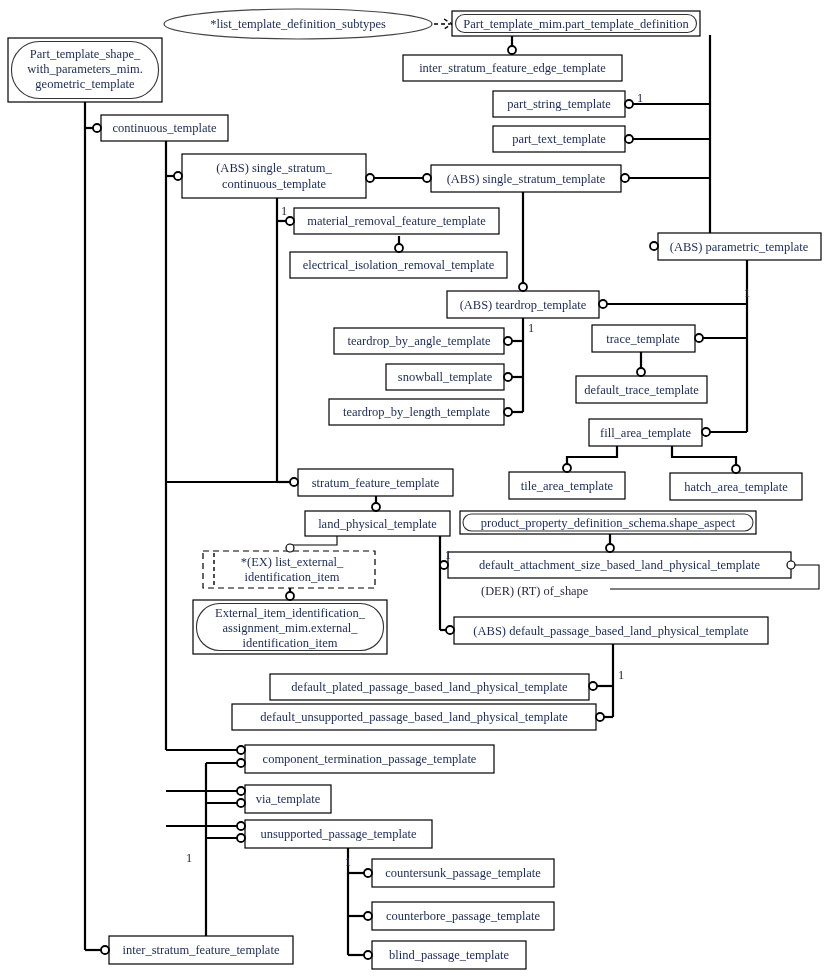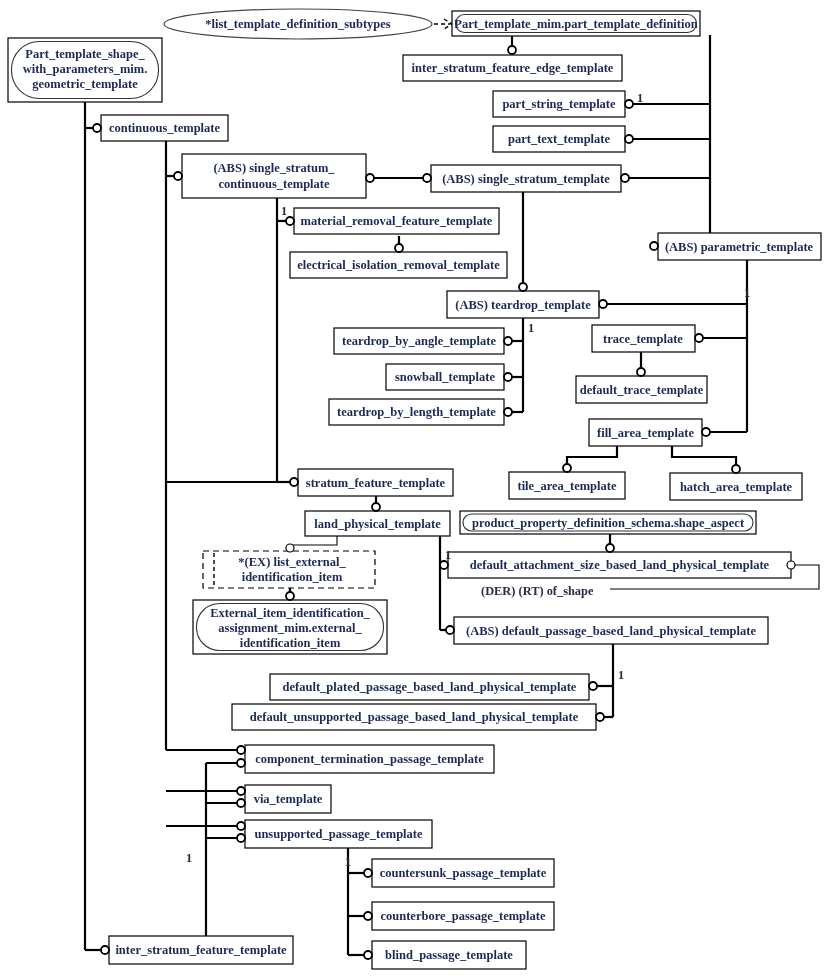--- a/index.html
+++ b/index.html
@@ -1,17 +1,17 @@
 <!DOCTYPE html>
 <html><head>
 <meta charset="utf-8">
 <style>
   html,body{margin:0;padding:0;background:#ffffff;}
   body{font-family:"Liberation Serif","DejaVu Serif",serif;}
-  #diagram-root{position:relative;width:829px;height:979px;background:#fff;overflow:hidden;font-weight:bold;}
+  #diagram-root{position:relative;width:829px;height:979px;background:#fff;overflow:hidden;}
   svg#express-g{position:absolute;left:0;top:0;width:829px;height:979px;display:block;}
   .box-rect{fill:#ffffff;stroke:#000000;stroke-width:1.2;}
   .box-rect-dashed{fill:#ffffff;stroke:#000000;stroke-width:1.2;stroke-dasharray:6 4;}
   .inner-round{fill:none;stroke:#333333;stroke-width:1.1;}
   .ellipse-shape{fill:#ffffff;stroke:#444444;stroke-width:1.2;}
   .card-lbl{font-family:"Liberation Serif","DejaVu Serif",serif;font-size:12.5px;fill:#1b2a55;}
   .rel-lbl{font-family:"Liberation Serif","DejaVu Serif",serif;font-size:12.4px;fill:#2a2a44;}
   .link{stroke:#000000;stroke-width:2.2;fill:none;stroke-linecap:butt;stroke-linejoin:miter;}
   .link-thin{stroke:#000000;stroke-width:1.1;fill:none;}
   .link-dashed{stroke:#000000;stroke-width:1.4;fill:none;stroke-dasharray:4 3;}

